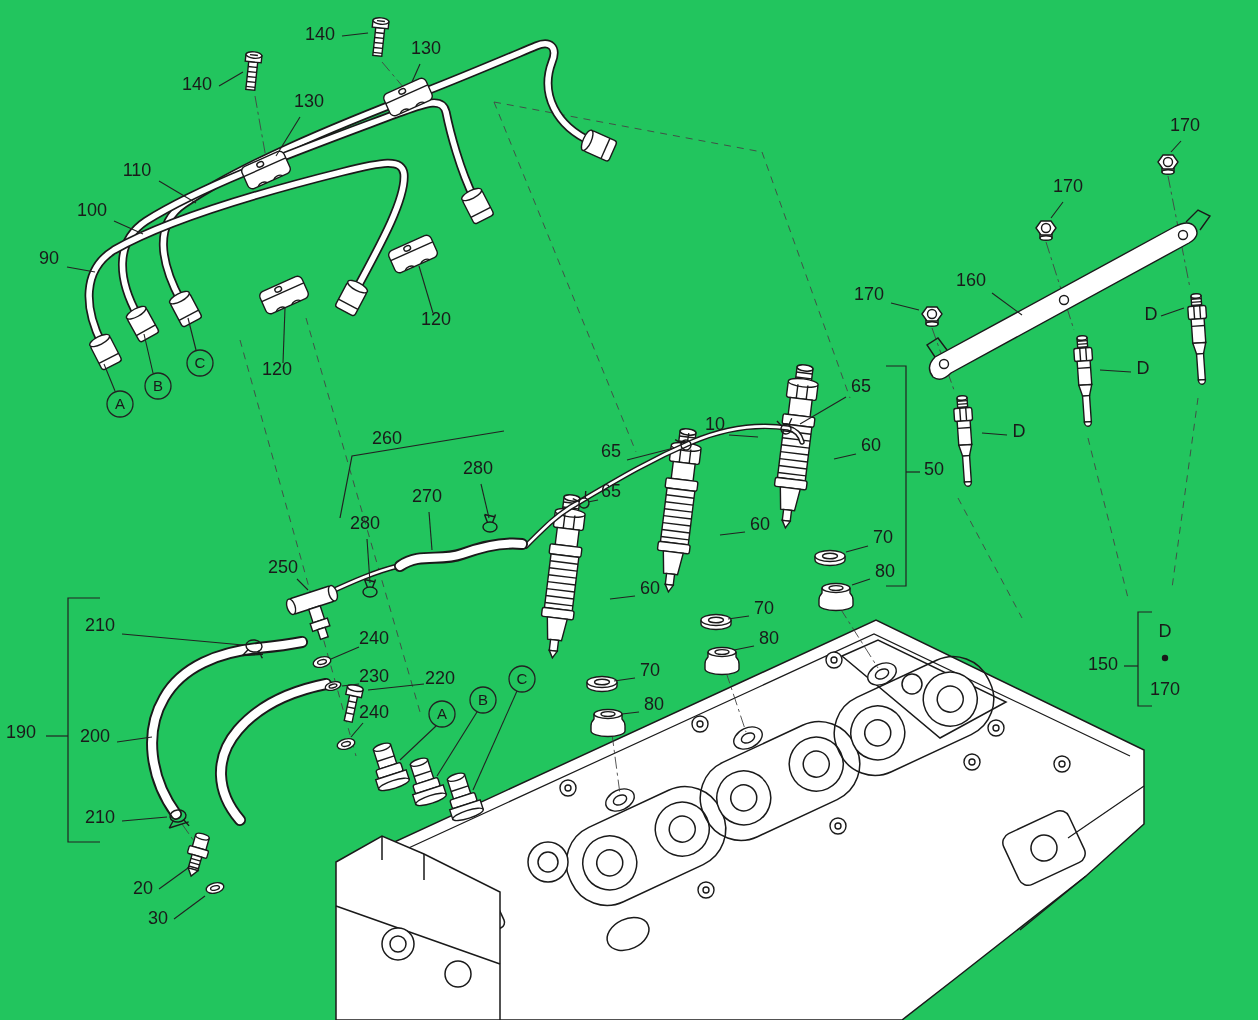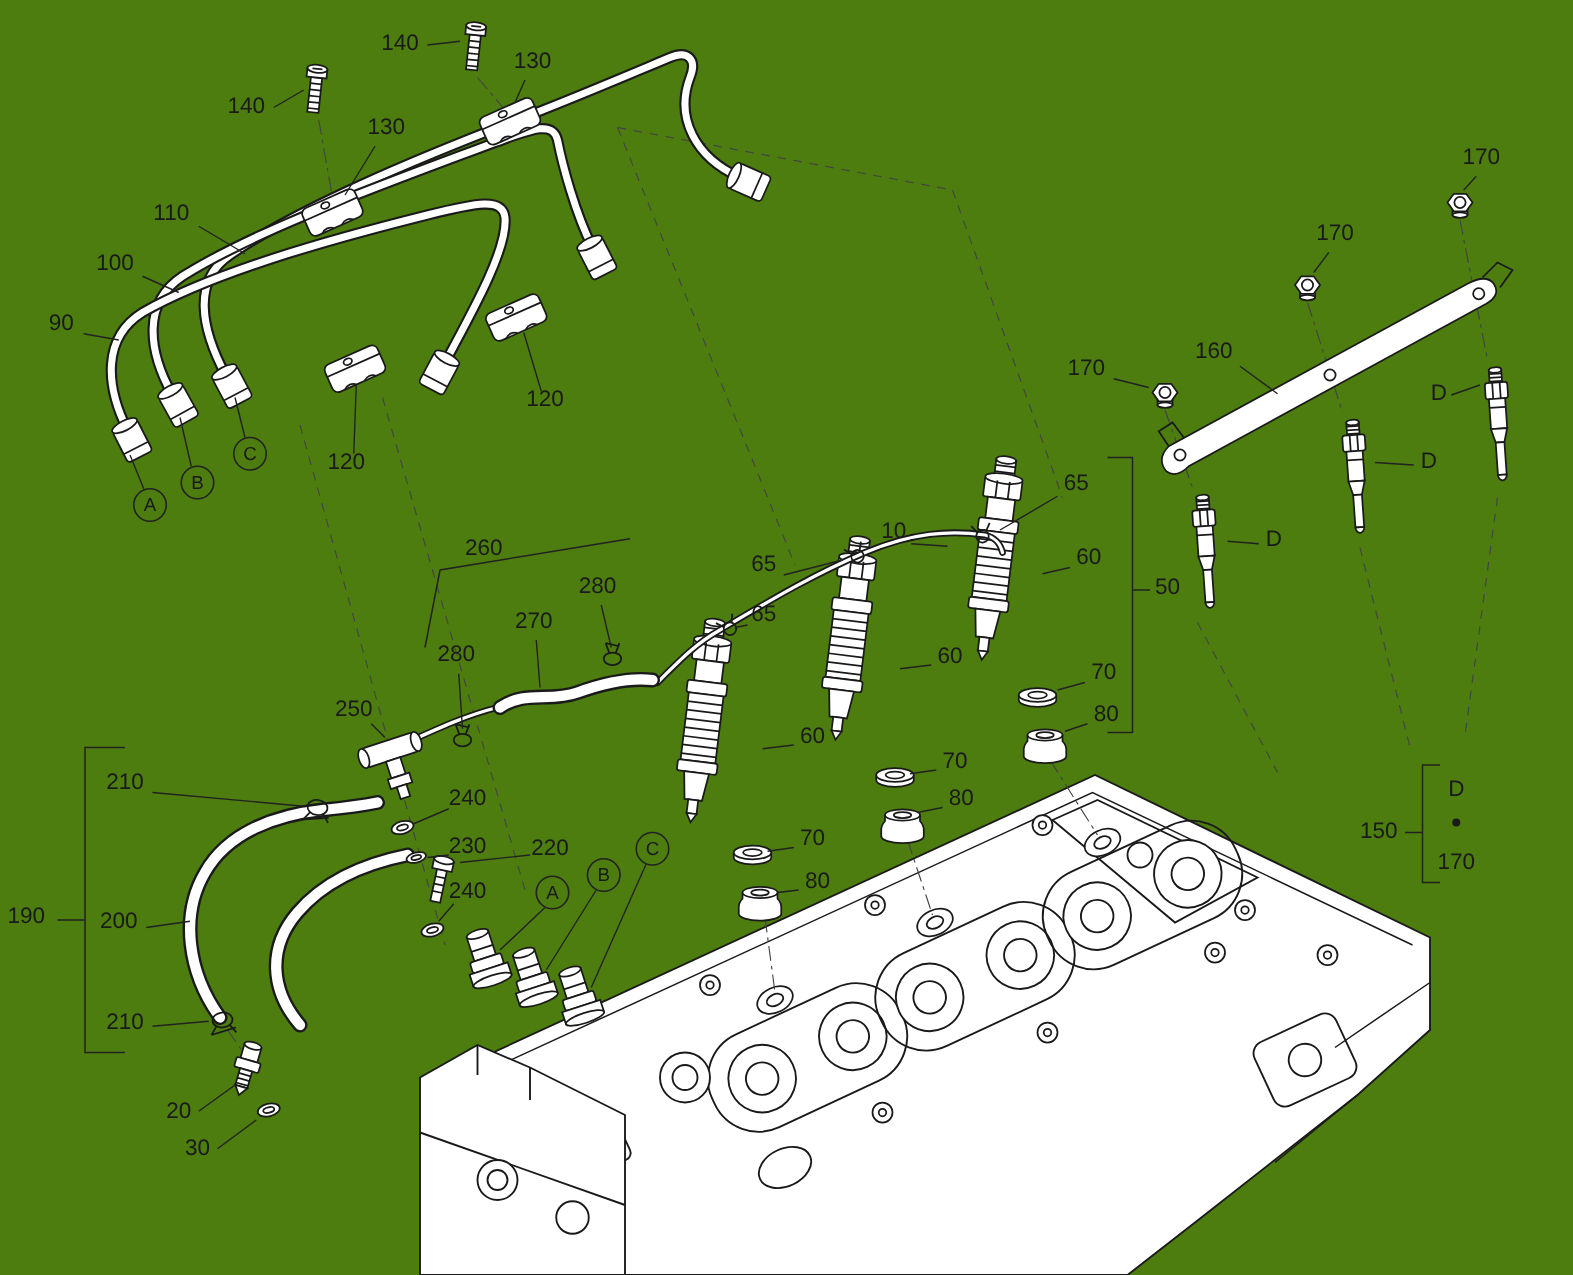--- a/index.html
+++ b/index.html
@@ -1,16 +1,16 @@
 <!DOCTYPE html>
 <html><head>
 <meta charset="utf-8">
 <style>
   html,body{margin:0;padding:0;background:#ffffff;}
-  #stage{position:relative;width:1258px;height:1020px;background:#4d7c0f;overflow:hidden;
+  #stage{position:relative;width:1258px;height:1020px;background:#22c55e;overflow:hidden;
          font-family:"Liberation Sans",sans-serif;}
   svg{display:block}
   .tube-o{stroke:#1a1a1a;stroke-width:9;fill:none;stroke-linecap:round;stroke-linejoin:round}
   .tube-i{stroke:#ffffff;stroke-width:5.6;fill:none;stroke-linecap:round;stroke-linejoin:round}
   .hose-o{stroke:#1a1a1a;stroke-width:12;fill:none;stroke-linecap:round;stroke-linejoin:round}
   .hose-i{stroke:#ffffff;stroke-width:8.2;fill:none;stroke-linecap:round;stroke-linejoin:round}
   .thin-o{stroke:#1a1a1a;stroke-width:5.5;fill:none;stroke-linecap:round;stroke-linejoin:round}
   .thin-i{stroke:#ffffff;stroke-width:2.6;fill:none;stroke-linecap:round;stroke-linejoin:round}
 </style>
 </head>

